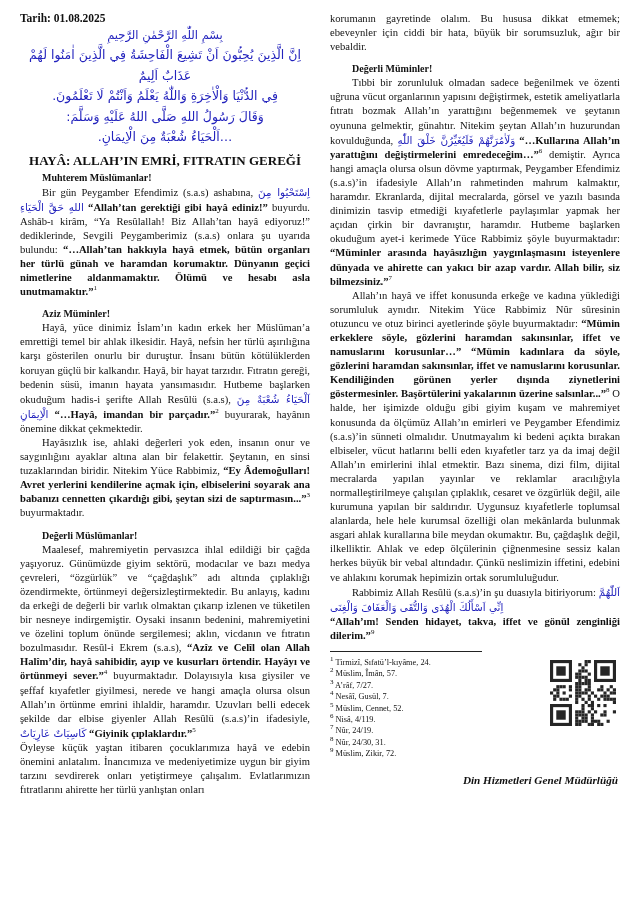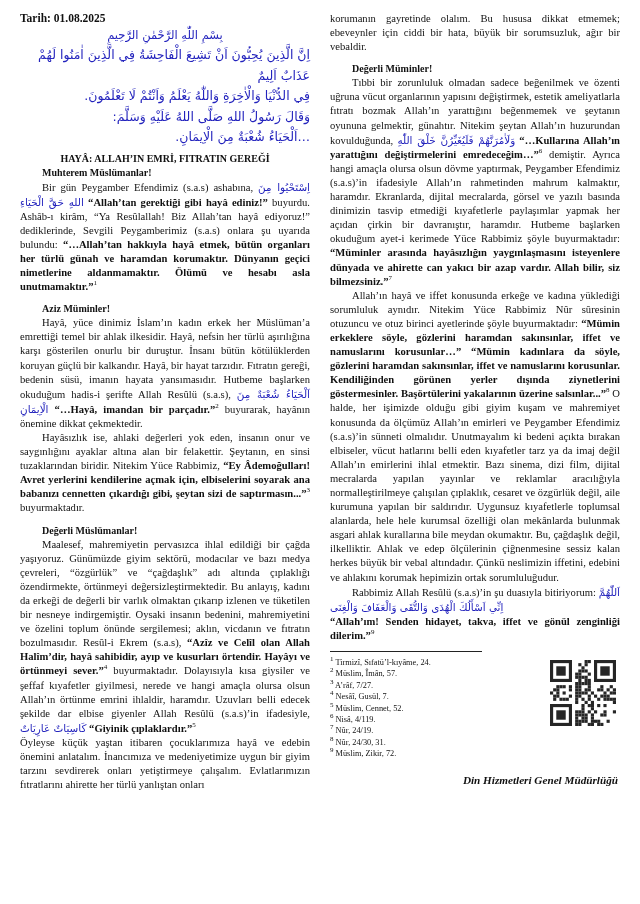--- a/index.html
+++ b/index.html
@@ -9,26 +9,26 @@
     font-family:"Liberation Serif",serif;overflow:hidden;
   }
   .page{box-sizing:border-box;width:640px;height:728px;padding:12px 20px 0 20px;}
   .cols{display:flex;gap:20px;}
   .col{width:290px;box-sizing:border-box;}
   .date{font-weight:bold;font-size:11.5px;margin-bottom:4px;}
   .bismillah{
     text-align:center;color:var(--arabic-blue);
     font-family:"DejaVu Sans",sans-serif;font-size:11.5px;margin:4px 0 3px 0;
   }
-  .verse-block{text-align:right;margin-bottom:4px;}
+  .verse-block{text-align:center;margin-bottom:4px;}
   .ar-line{
     direction:rtl;color:var(--arabic-blue);
     font-family:"DejaVu Sans",sans-serif;font-size:12.5px;line-height:20.5px;
   }
-  .doc-title{font-weight:bold;text-align:center;font-size:10px;margin:5px 0 2px 0;}
+  .doc-title{font-weight:bold;text-align:center;font-size:13px;margin:5px 0 2px 0;}
   .heading{font-weight:bold;font-size:10px;padding-left:22px;margin-top:8px;line-height:14px;}
   .doc-title + div .heading:first-child{margin-top:2px;}
   .para{font-size:10.6px;line-height:14.1px;text-align:justify;text-indent:22px;}
   .para.noindent{text-indent:0;}
   .b{font-weight:bold;}
   .ar{
     color:var(--arabic-blue);font-family:"DejaVu Sans",sans-serif;
     font-size:10.4px;unicode-bidi:isolate;
   }
   sup{font-size:7px;line-height:0;vertical-align:super;}

